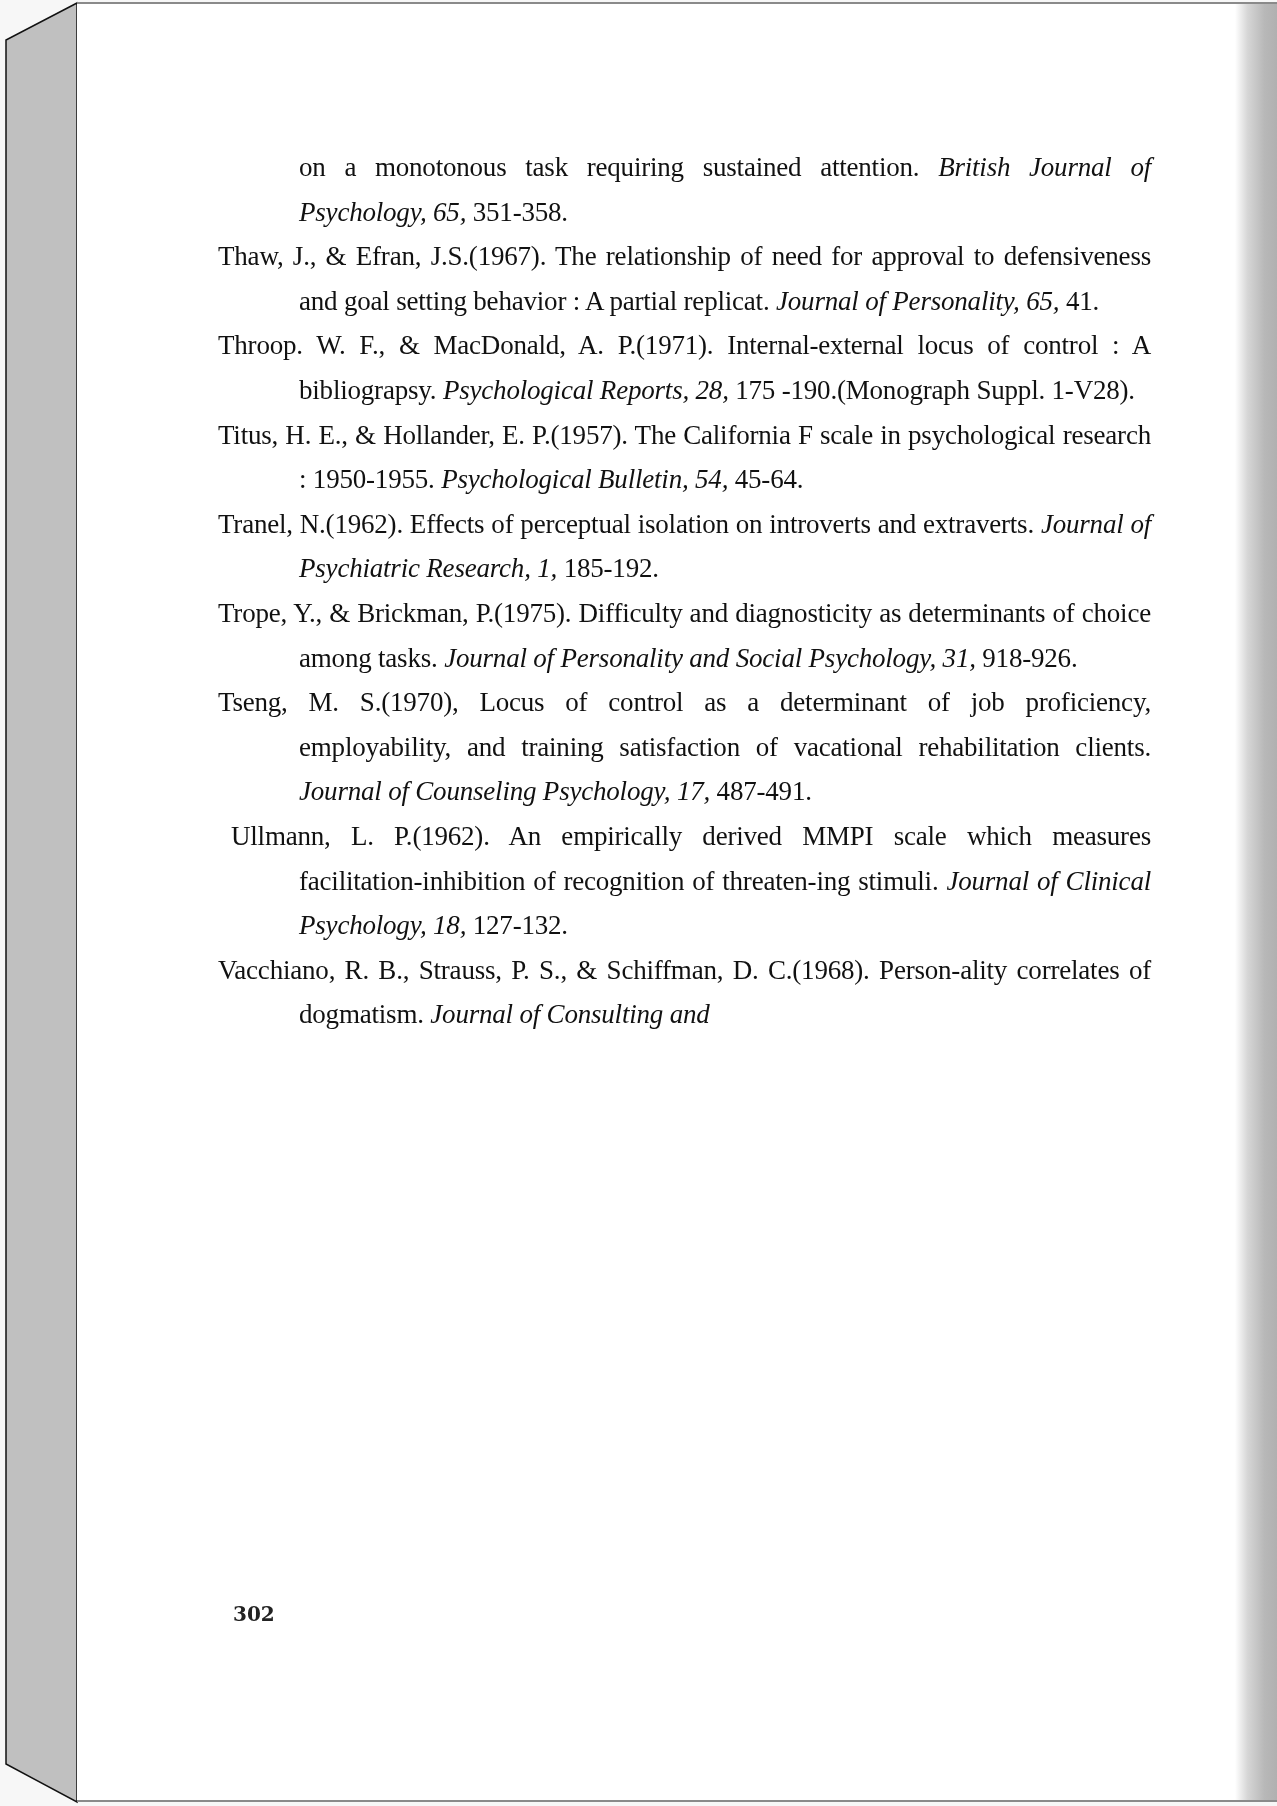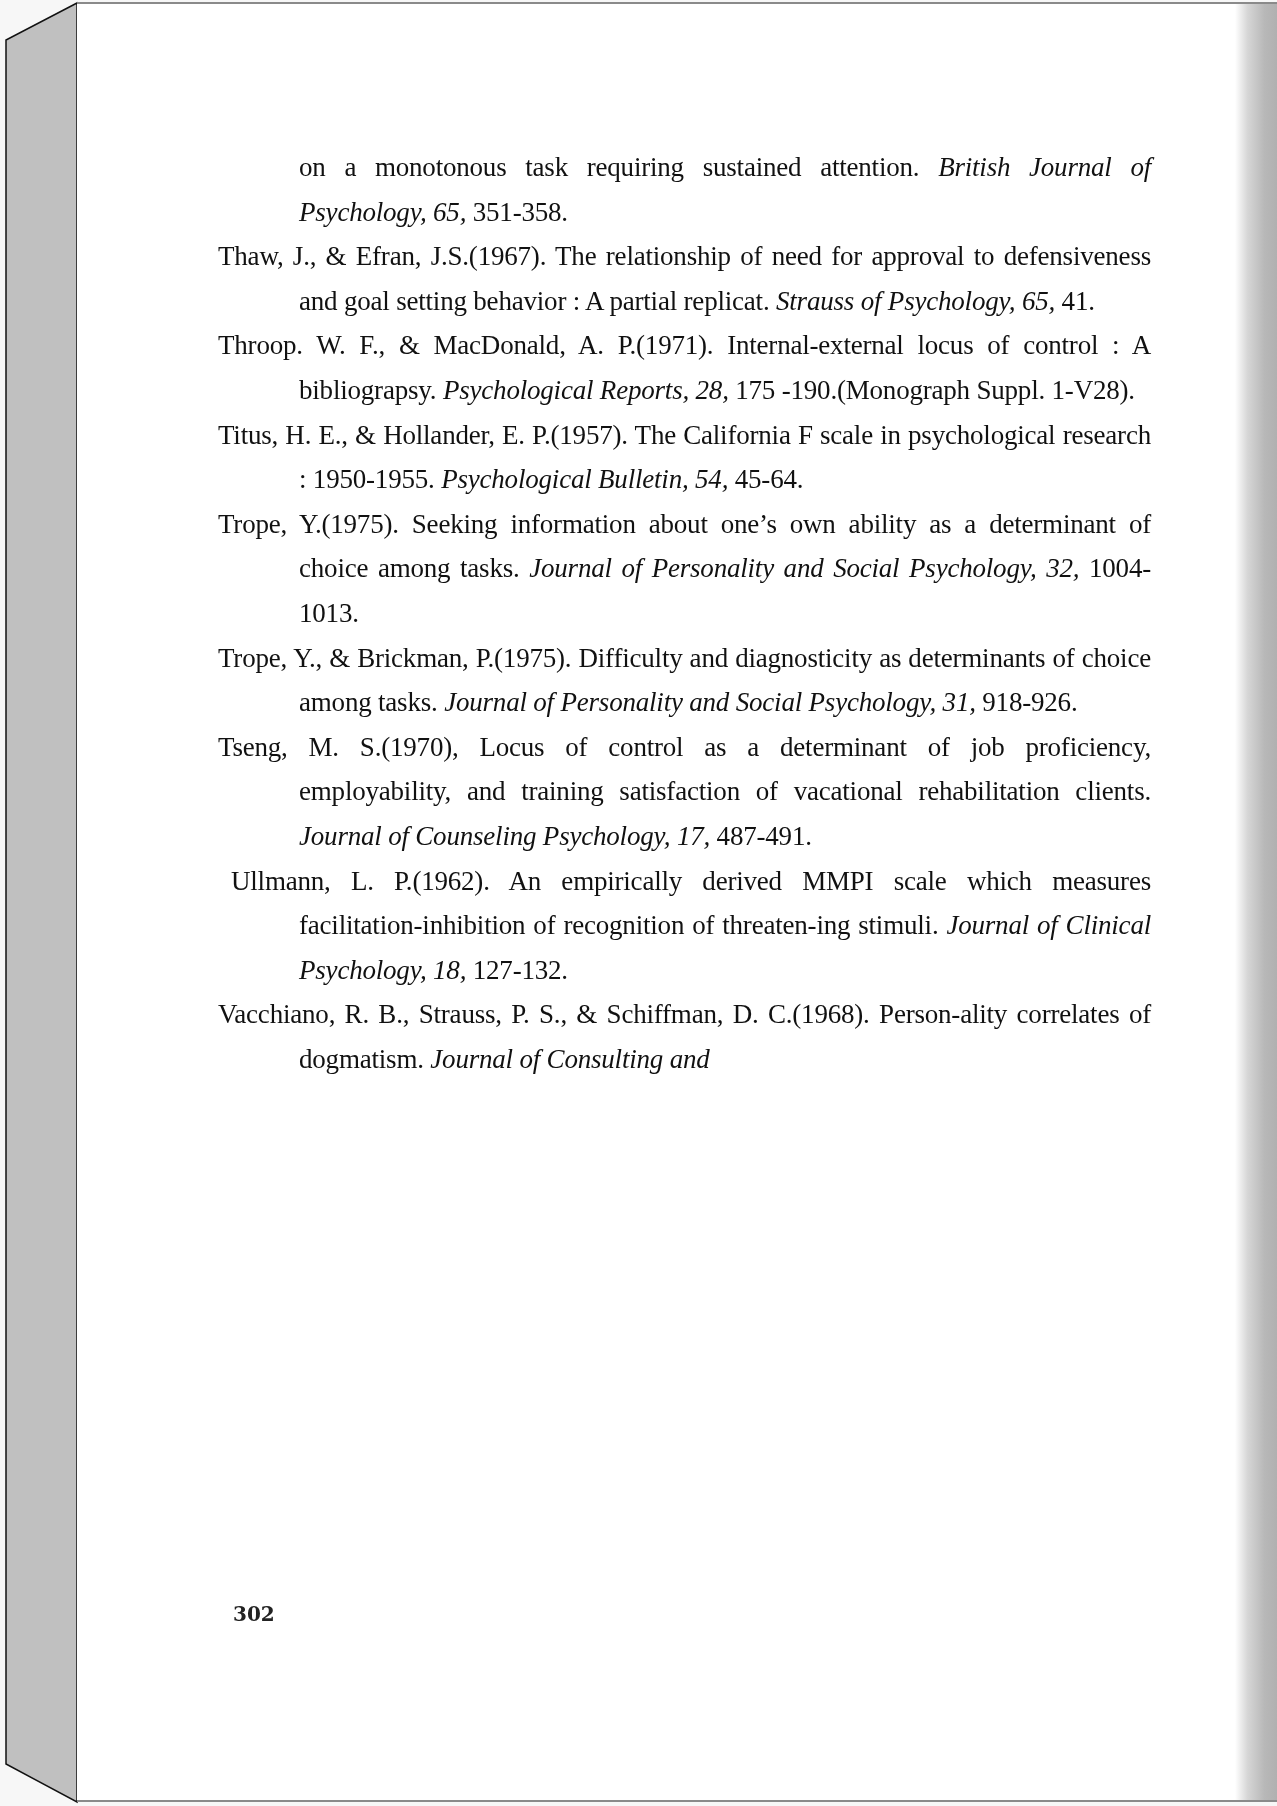--- a/index.html
+++ b/index.html
@@ -84,24 +84,24 @@
   <svg width="80" height="1806" viewBox="0 0 80 1806">
     <polygon points="77,3 6,40 6,1764 77,1802" fill="#c0c0c0" stroke="#111" stroke-width="1.5"></polygon>
   </svg>
 </div>
 
 <div class="page">
   <div class="page-shade"></div>
 
   <ul class="refs">
     <li class="ref cont"><span>on a monotonous task requiring sustained attention. </span><i>British Journal of Psychology, 65,</i><span> 351-358.</span></li>
-    <li class="ref"><span>Thaw, J., &amp; Efran, J.S.(1967). The relationship of need for approval to defensiveness and goal setting behavior : A partial replicat. </span><i>Strauss of Psychology, 65,</i><span> 41.</span></li>
+    <li class="ref"><span>Thaw, J., &amp; Efran, J.S.(1967). The relationship of need for approval to defensiveness and goal setting behavior : A partial replicat. </span><i>Journal of Personality, 65,</i><span> 41.</span></li>
     <li class="ref"><span>Throop. W. F., &amp; MacDonald, A. P.(1971). Internal-external locus of control : A bibliograpsy. </span><i>Psychological Reports, 28,</i><span> 175 -190.(Monograph Suppl. 1-V28).</span></li>
     <li class="ref"><span>Titus, H. E., &amp; Hollander, E. P.(1957). The California F scale in psychological research : 1950-1955. </span><i>Psychological Bulletin, 54,</i><span> 45-64.</span></li>
-    <li class="ref"><span>Trope, Y.(1975). Seeking information about one’s own ability as a determinant of choice among tasks. </span><i>Journal of Personality and Social Psychology, 32,</i><span> 1004-1013.</span></li>
+    <li class="ref"><span>Tranel, N.(1962). Effects of perceptual isolation on introverts and extraverts. </span><i>Journal of Psychiatric Research, 1,</i><span> 185-192.</span></li>
     <li class="ref"><span>Trope, Y., &amp; Brickman, P.(1975). Difficulty and diagnosticity as determinants of choice among tasks. </span><i>Journal of Personality and Social Psychology, 31,</i><span> 918-926.</span></li>
     <li class="ref"><span>Tseng, M. S.(1970), Locus of control as a determinant of job proficiency, employability, and training satisfaction of vacational rehabilitation clients. </span><i>Journal of Counseling Psychology, 17,</i><span> 487-491.</span></li>
     <li class="ref ullmann"><span>Ullmann, L. P.(1962). An empirically derived MMPI scale which measures facilitation-inhibition of recognition of threaten-ing stimuli. </span><i>Journal of Clinical Psychology, 18,</i><span> 127-132.</span></li>
     <li class="ref"><span>Vacchiano, R. B., Strauss, P. S., &amp; Schiffman, D. C.(1968). Person-ality correlates of dogmatism. </span><i>Journal of Consulting and</i></li>
   </ul>
 
   <div class="page-number">302</div>
 </div>
 
 </body></html>

